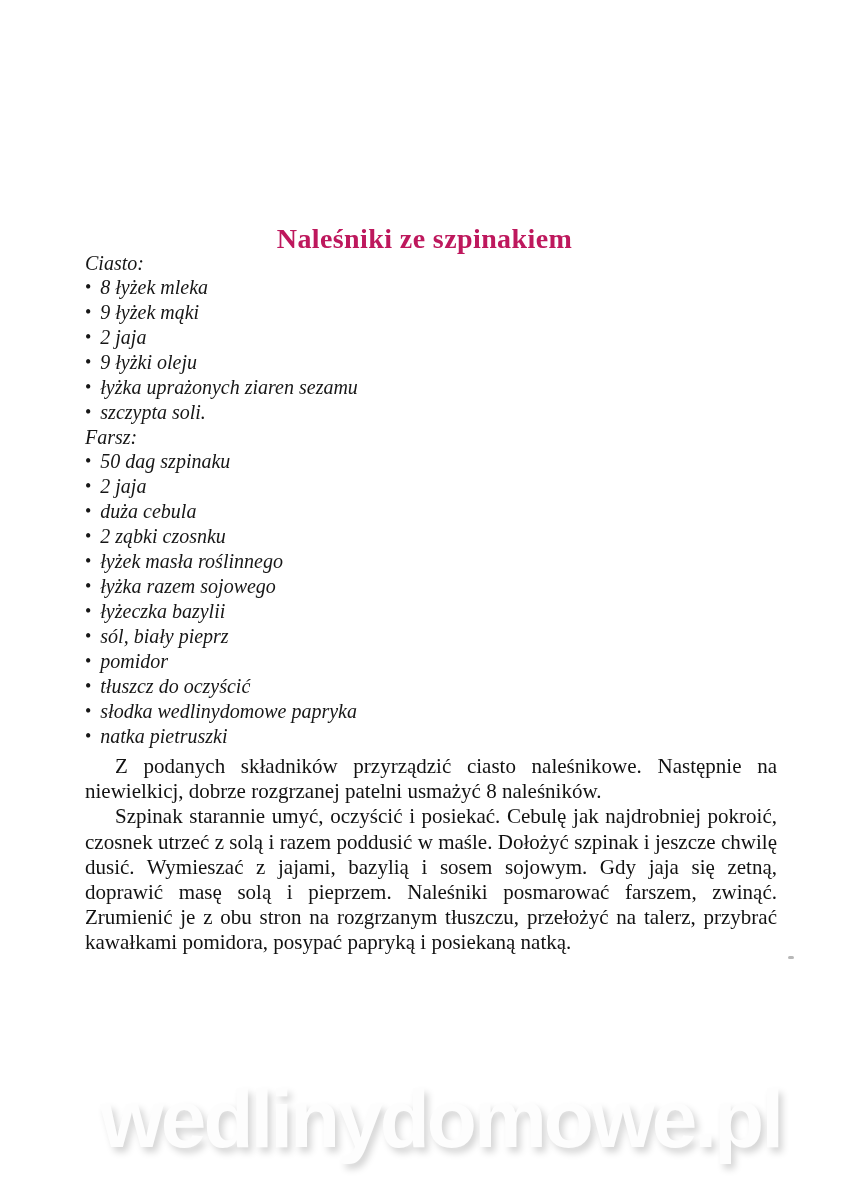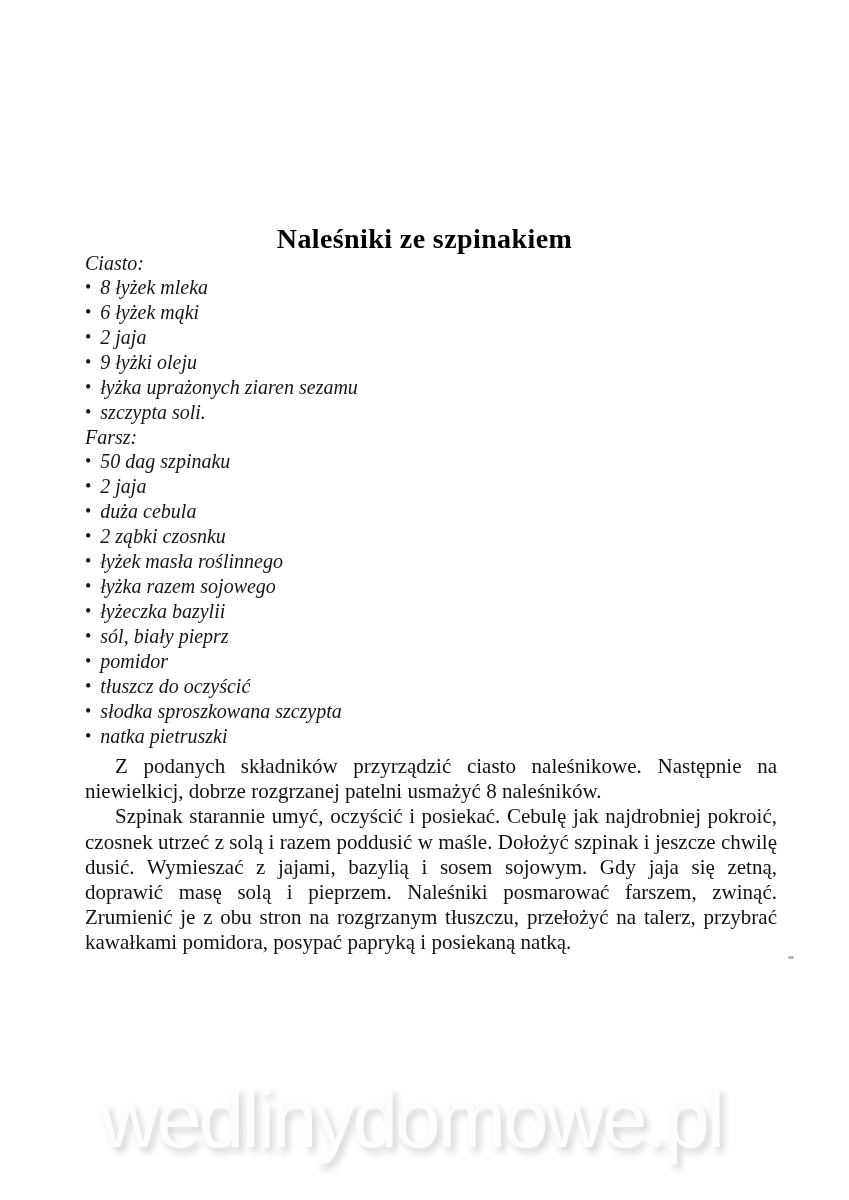--- a/index.html
+++ b/index.html
@@ -19,21 +19,21 @@
   
   .title {
     position: absolute;
     top: 204px;
     left: 0;
     width: 100%;
     text-align: center;
     font-size: 28px;
     font-weight: 700;
     letter-spacing: 0.4px;
-    color: #000000;
+    color: #be185d;
   }
   
   .ingredients {
     position: absolute;
     left: 85px;
     top: 251px;
     width: 700px;
     font-size: 20px;
     line-height: 24px;
     font-style: italic;
@@ -83,21 +83,21 @@
     background: #9a9a9a;
     border-radius: 2px;
     opacity: 0.7;
   }
   
   .watermark {
     position: absolute;
     left: 100px;
     top: 1072px;
     font-family: "Liberation Sans", sans-serif;
-    font-weight: 400;
+    font-weight: 700;
     font-size: 82px;
     letter-spacing: -3px;
     white-space: nowrap;
     color: #fdfdfd;
     text-shadow: 4px 5px 7px rgba(0,0,0,0.17);
     user-select: none;
   }
 </style>
 </head>
 <body>
@@ -109,21 +109,21 @@
   <div class="ingredients">
 
     <div class="section-label">Ciasto:</div>
     <ul class="ing-list">
       <li>
           <span class="bullet">•</span>
           <span>8 łyżek mleka</span>
         </li>
       <li>
           <span class="bullet">•</span>
-          <span>6 łyżek mąki</span>
+          <span>9 łyżek mąki</span>
         </li>
       <li>
           <span class="bullet">•</span>
           <span>2 jaja</span>
         </li>
       <li>
           <span class="bullet">•</span>
           <span>9 łyżki oleju</span>
         </li>
       <li>
@@ -173,21 +173,21 @@
       <li>
           <span class="bullet">•</span>
           <span>pomidor</span>
         </li>
       <li>
           <span class="bullet">•</span>
           <span>tłuszcz do oczyścić</span>
         </li>
       <li>
           <span class="bullet">•</span>
-          <span>słodka sproszkowana szczypta</span>
+          <span>słodka wedlinydomowe papryka</span>
         </li>
       <li>
           <span class="bullet">•</span>
           <span>natka pietruszki</span>
         </li>
     </ul>
 
   </div>
 
   <div class="instructions">

